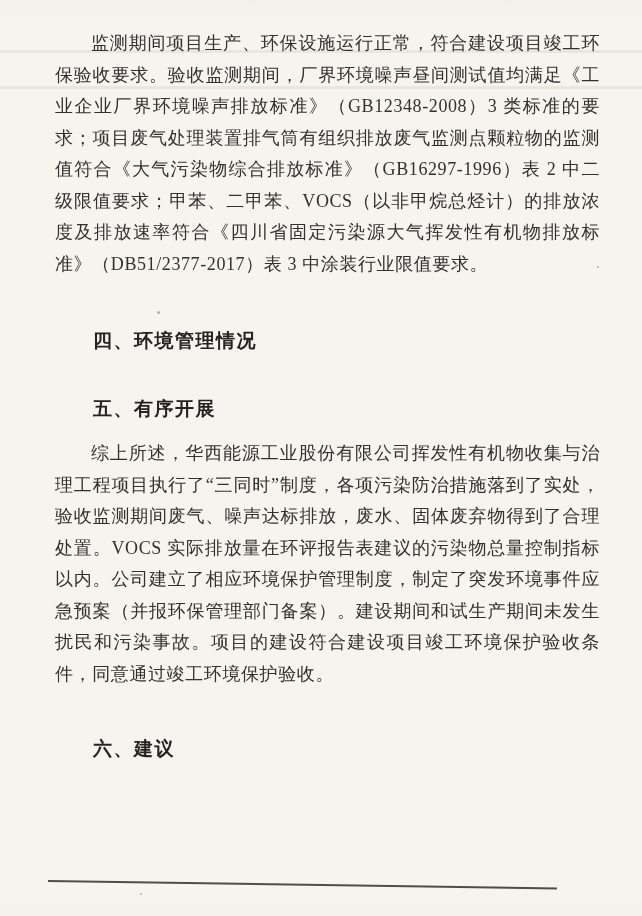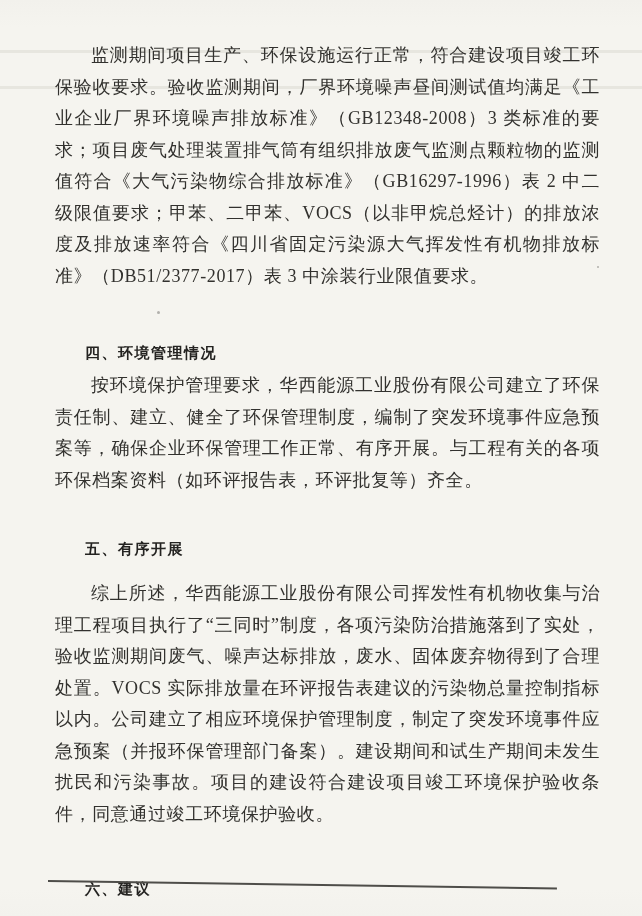--- a/index.html
+++ b/index.html
@@ -12,34 +12,34 @@
     width:642px;height:916px;overflow:hidden;position:relative;
     background:var(--paper);
     color:var(--ink);
     font-family:"Liberation Serif","DejaVu Serif",serif;
   }
   .scan-wrap{
     position:absolute;inset:0;
     background:linear-gradient(180deg,#f2f1ec 0%,var(--paper) 3%,var(--paper) 97%,#f3f2ed 100%);
   }
   .page{
-    position:absolute;left:55px;top:40px;right:42px;
+    position:absolute;left:55px;top:28px;right:42px;
   }
   p.body-par{
     margin:0;
     font-size:18px;
     line-height:31.5px;
     letter-spacing:0.6px;
     text-align:justify;
     text-indent:2em;
     color:var(--ink);
   }
   h2.sec-heading{
     margin:0;
-    font-size:15px;
+    font-size:19px;
     line-height:31px;
     font-weight:bold;
     text-indent:2em;
     letter-spacing:1.5px;
     color:#242321;
     font-family:"Liberation Sans","DejaVu Sans",sans-serif;
   }
   #heading-s4{margin-top:45px;}
   #par-s4{margin-top:2px;}
   #heading-s5{margin-top:37px;}
@@ -73,21 +73,20 @@
 
   <div class="scan-streak streak-a"></div>
   <div class="scan-streak streak-b"></div>
 
   <main class="page">
 
     <p class="body-par" id="par-intro">监测期间项目生产、环保设施运行正常，符合建设项目竣工环保验收要求。验收监测期间，厂界环境噪声昼间测试值均满足《工业企业厂界环境噪声排放标准》（GB12348-2008）3 类标准的要求；项目废气处理装置排气筒有组织排放废气监测点颗粒物的监测值符合《大气污染物综合排放标准》（GB16297-1996）表 2 中二级限值要求；甲苯、二甲苯、VOCS（以非甲烷总烃计）的排放浓度及排放速率符合《四川省固定污染源大气挥发性有机物排放标准》（DB51/2377-2017）表 3 中涂装行业限值要求。</p>
 
     <h2 class="sec-heading" id="heading-s4">四、环境管理情况</h2>
 
-    <p class="body-par" id="par-s4">按环境保护管理要求，华西能源工业股份有限公司建立了环保责任制、建立、健全了环保管理制度，编制了突发环境事件应急预案等，确保企业环保管理工作正常、有序开展。与工程有关的各项环保档案资料（如环评报告表，环评批复等）齐全。</p>
 
     <h2 class="sec-heading" id="heading-s5">五、有序开展</h2>
 
     <p class="body-par" id="par-s5">综上所述，华西能源工业股份有限公司挥发性有机物收集与治理工程项目执行了“三同时”制度，各项污染防治措施落到了实处，验收监测期间废气、噪声达标排放，废水、固体废弃物得到了合理处置。VOCS 实际排放量在环评报告表建议的污染物总量控制指标以内。公司建立了相应环境保护管理制度，制定了突发环境事件应急预案（并报环保管理部门备案）。建设期间和试生产期间未发生扰民和污染事故。项目的建设符合建设项目竣工环境保护验收条件，同意通过竣工环境保护验收。</p>
 
     <h2 class="sec-heading" id="heading-s6">六、建议</h2>
 
   </main>
 
   <div class="bottom-rule"></div>

